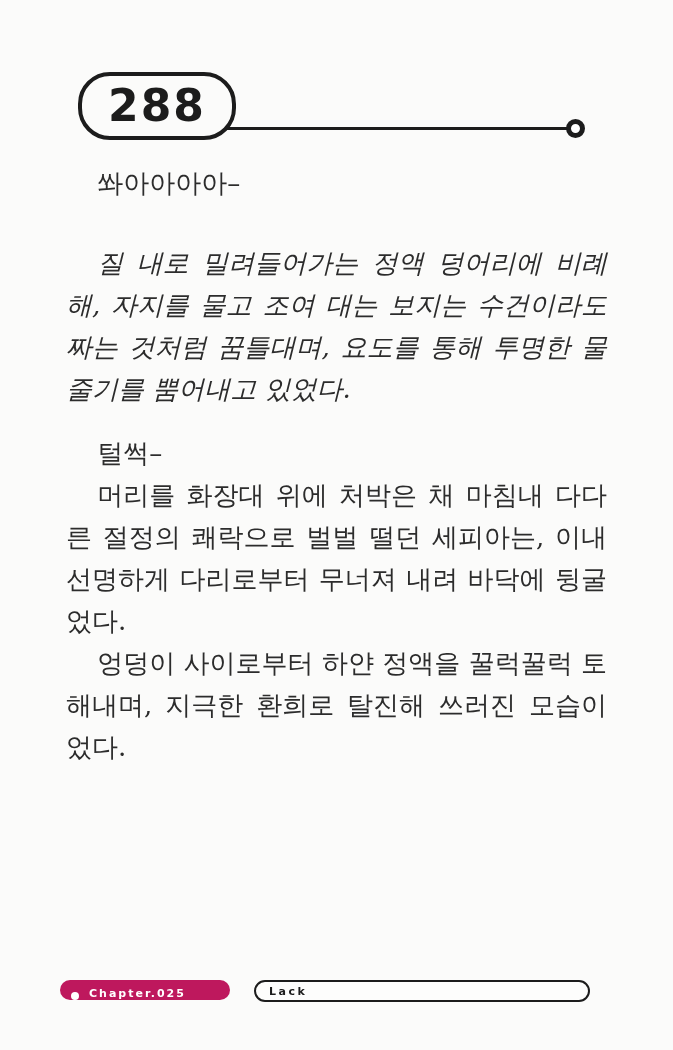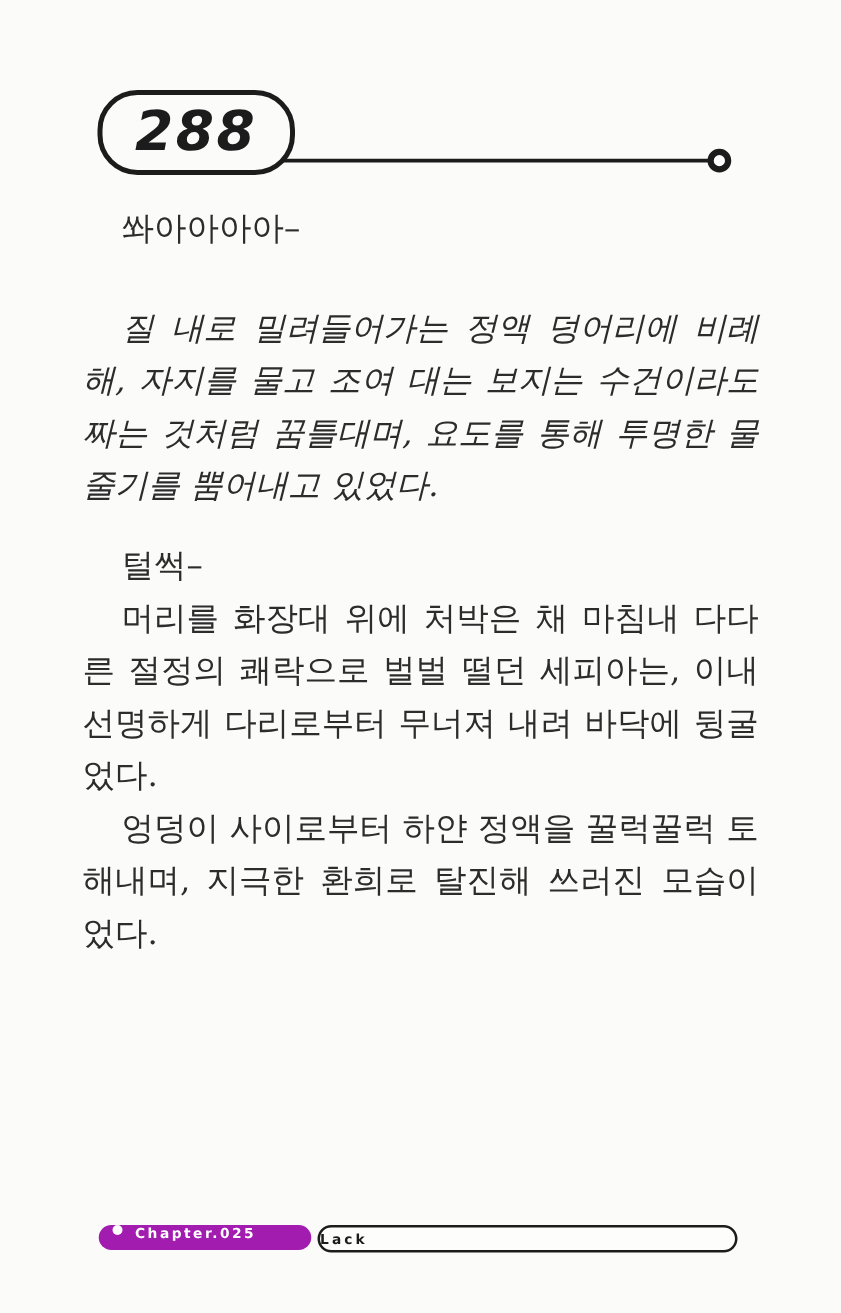--- a/index.html
+++ b/index.html
@@ -27,21 +27,20 @@
     background: #fbfbfa;
     border: 4px solid #1c1c1c;
     border-radius: 32px;
     display: flex;
     align-items: center;
     justify-content: center;
     z-index: 2;
   }
   .page-number-pill .num {
     font-family: "DejaVu Sans", sans-serif;
-    font-style: italic;
     font-weight: 900;
     font-size: 44px;
     letter-spacing: 2px;
     color: #1c1c1c;
     transform: translateY(-1px);
   }
   .header-rule {
     position: absolute;
     left: 225px;
     top: 127px;
@@ -88,28 +87,28 @@
   .para-1   { margin-top: 26px !important; }
   .sfx-1    { margin-top: 12px !important; }
   .para-2   { margin-top: 38px !important; font-style: italic; }
   .sfx-2    { margin-top: 22px !important; }
   .para-3   { margin-top: 0 !important; }
   .para-4   { margin-top: 0 !important; }
 
   
   .footer-chapter-pill {
     position: absolute;
-    left: 79px;
+    left: 60px;
     top: 980px;
     width: 170px;
     height: 20px;
-    background: #a21caf;
+    background: #be185d;
     border-radius: 11px;
     display: flex;
-    align-items: flex-start;
+    align-items: flex-end;
   }
   .footer-dot {
     width: 8px;
     height: 8px;
     background: #ffffff;
     border-radius: 50%;
     margin-left: 11px;
     flex: 0 0 auto;
   }
   .footer-chapter-label {
@@ -132,20 +131,21 @@
     border-radius: 11px;
     display: flex;
     align-items: center;
   }
   .footer-book-label {
     font-family: "DejaVu Sans", sans-serif;
     font-size: 11px;
     font-weight: bold;
     letter-spacing: 2.5px;
     color: #1c1c1c;
+    margin-left: 13px;
     white-space: nowrap;
     text-align: center;
   }
 </style>
 </head>
 <body>
 
 <div class="page">
 
   <div>

